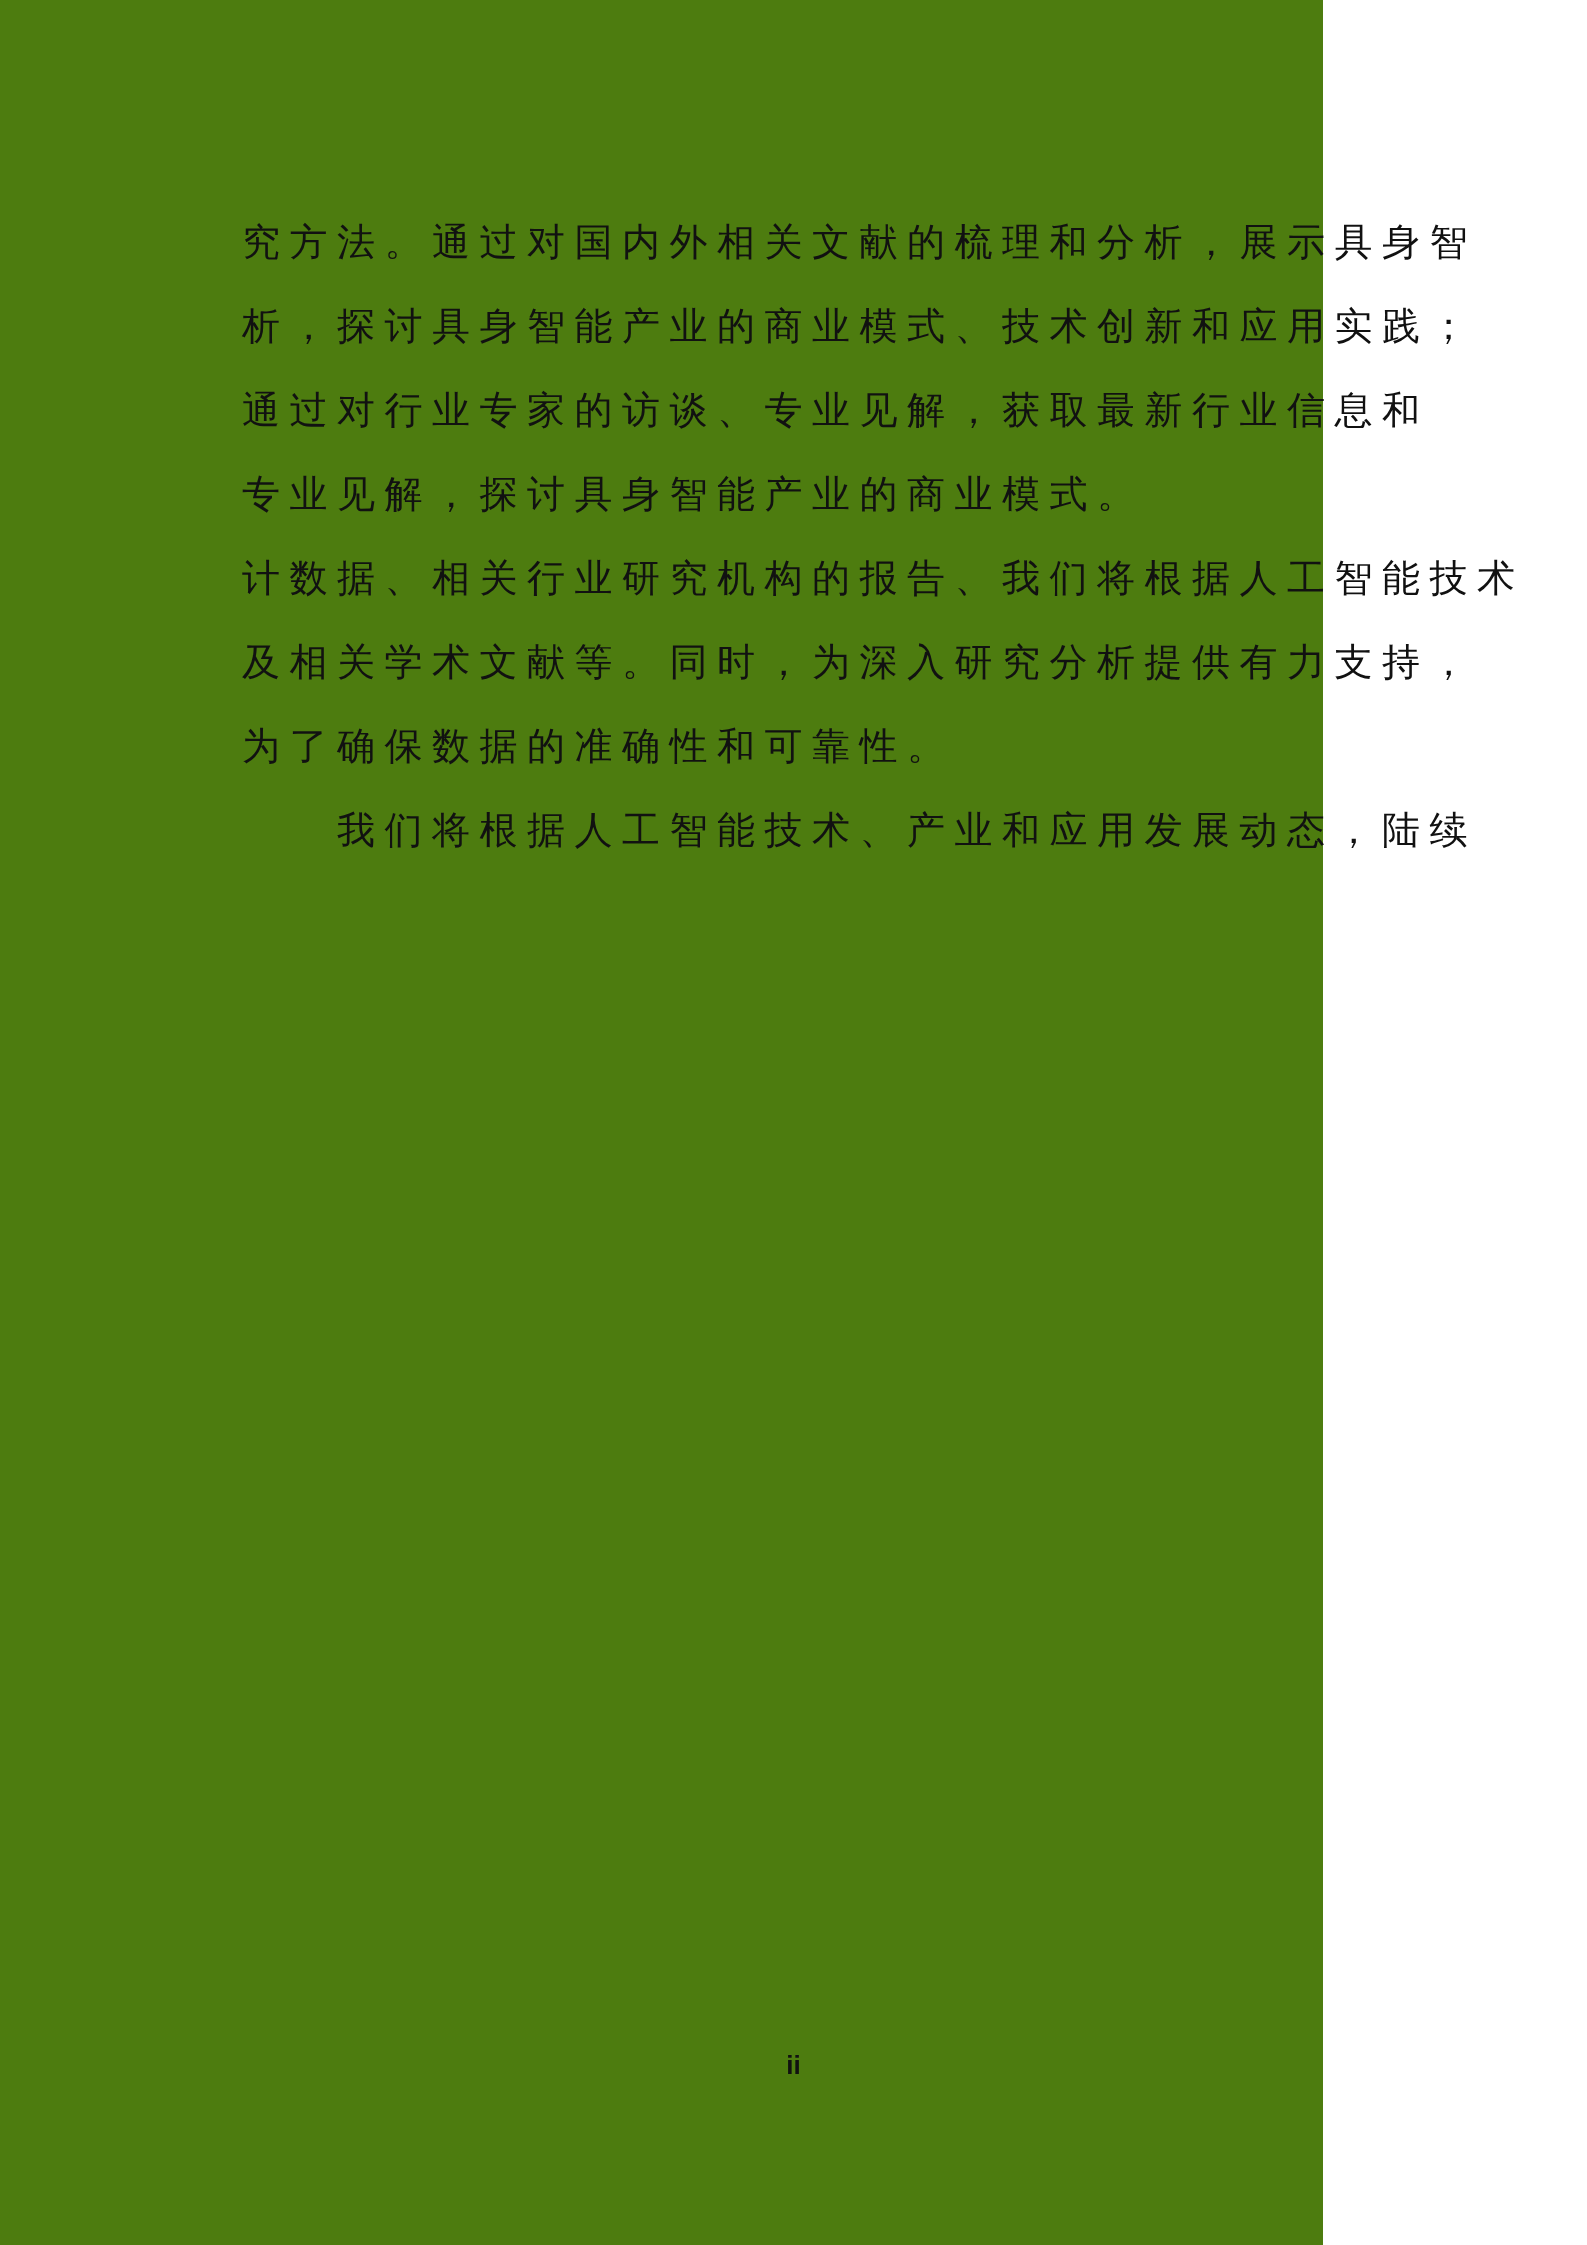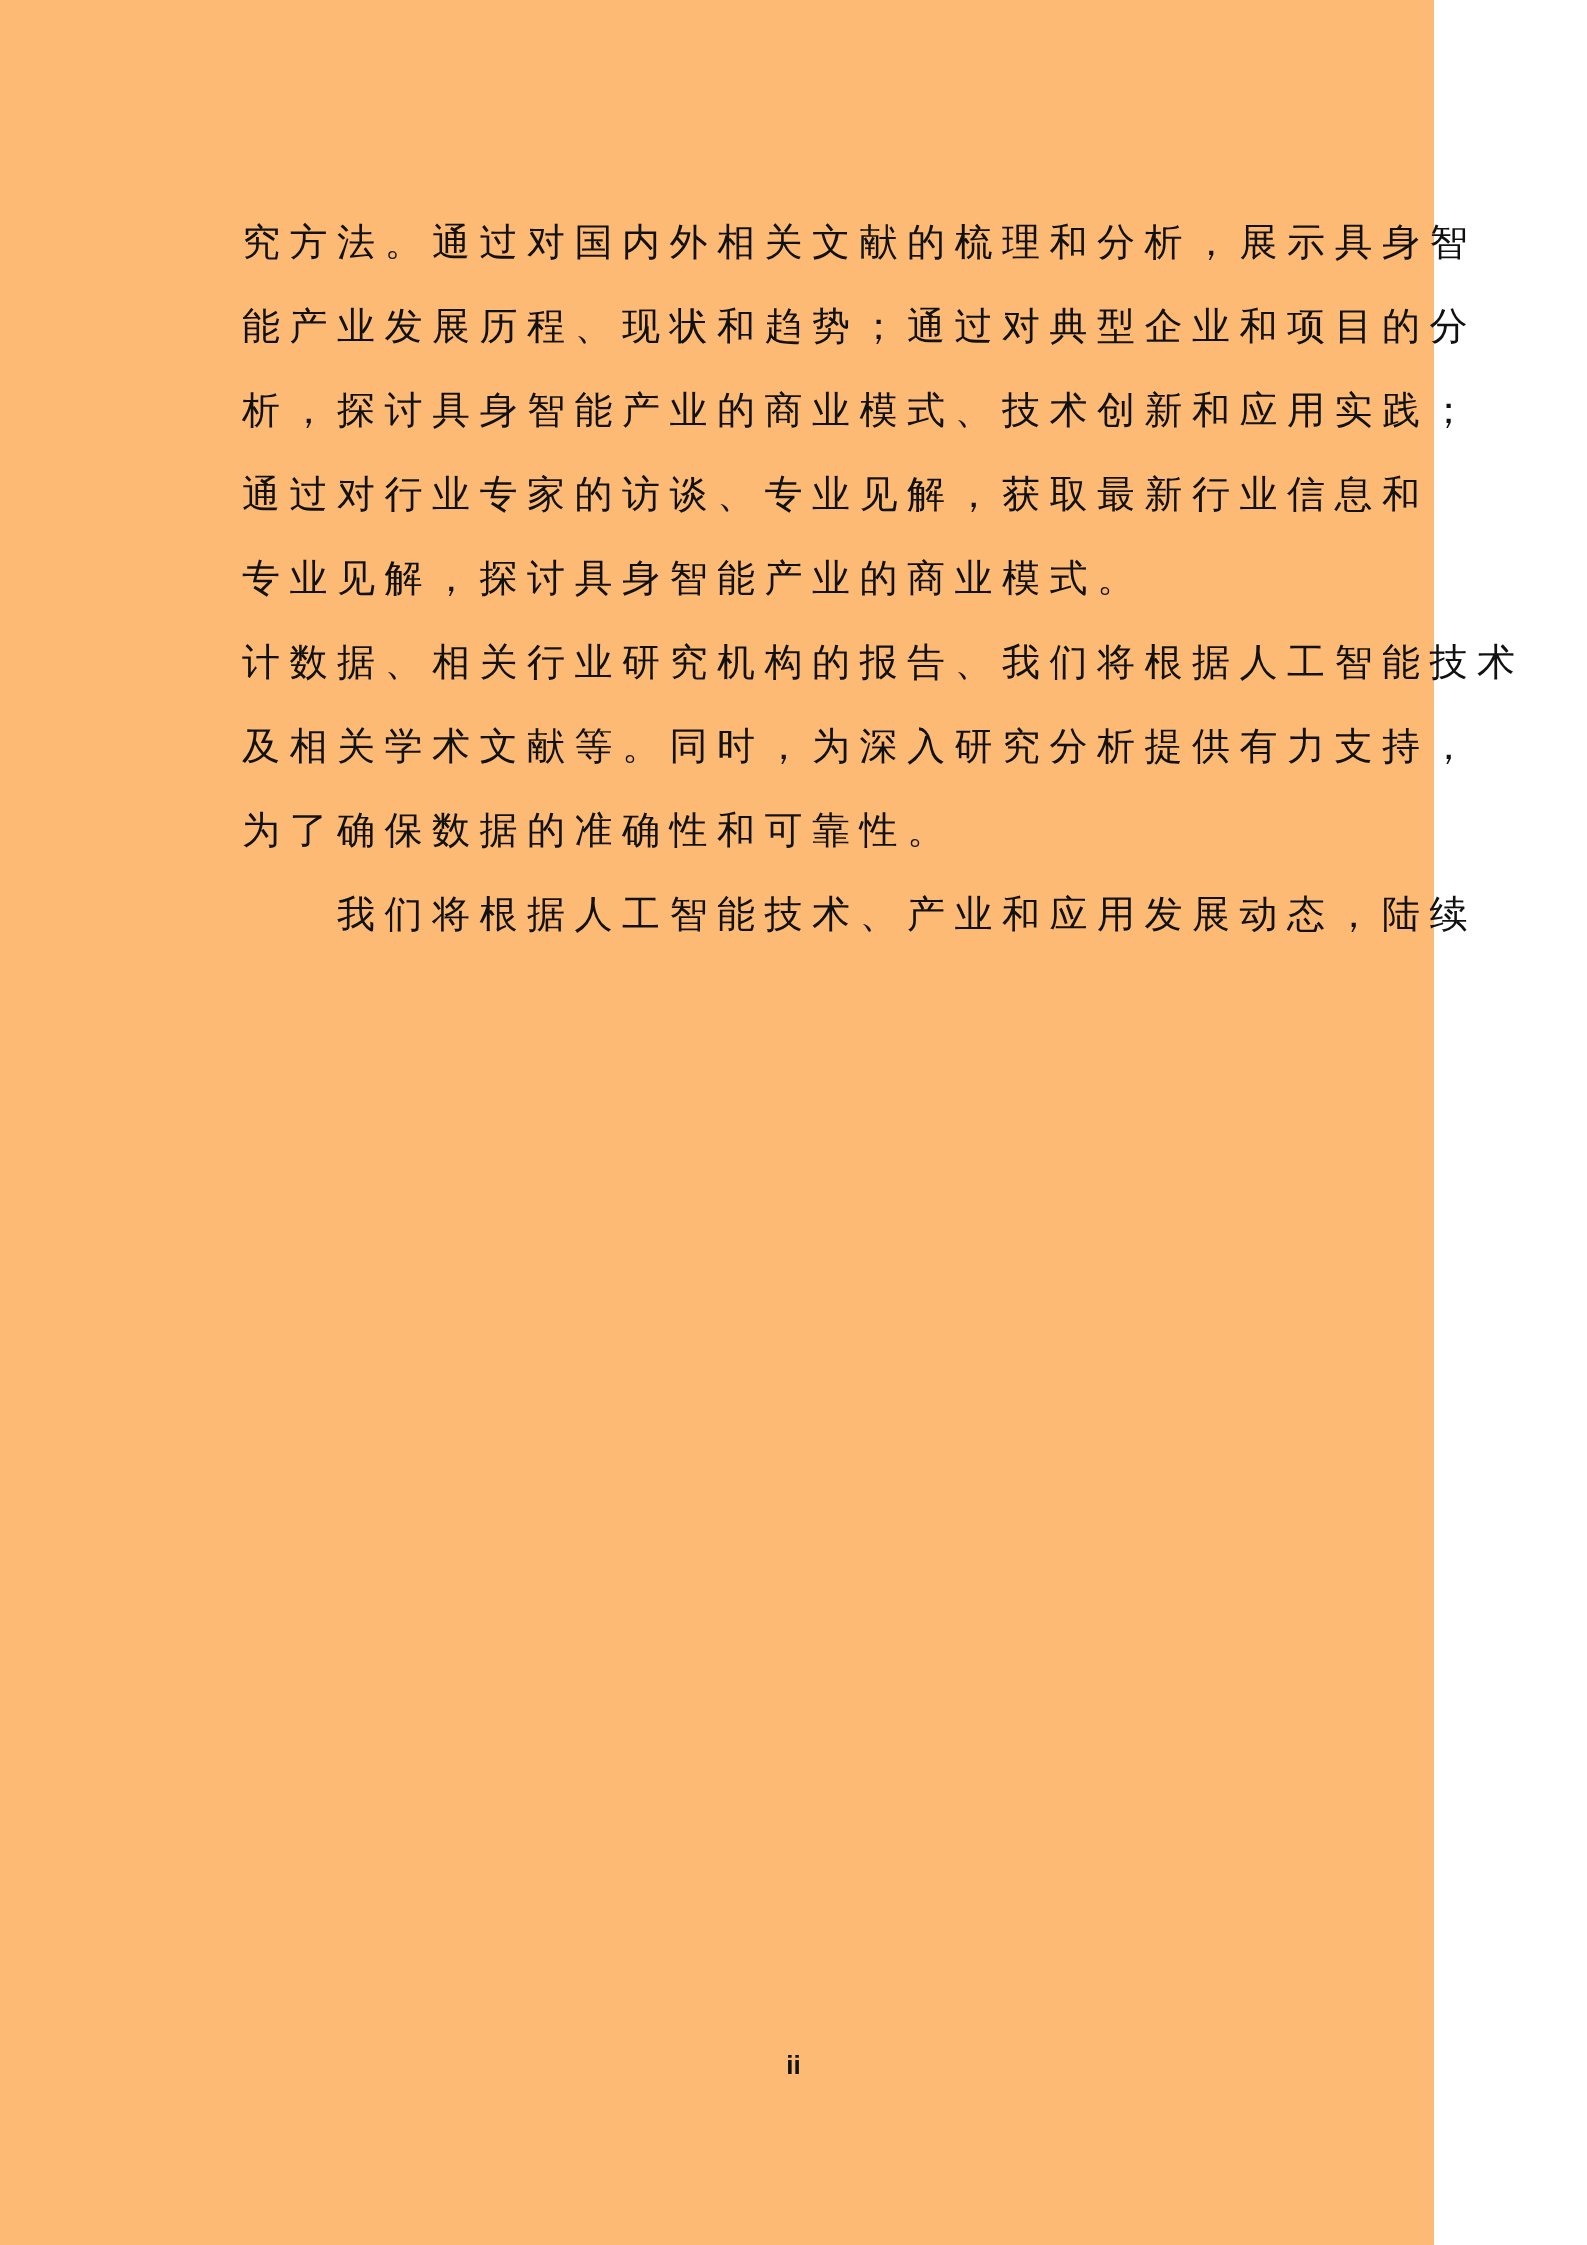--- a/index.html
+++ b/index.html
@@ -9,23 +9,23 @@
     }
     body {
       width: 1587px;
       height: 2245px;
       position: relative;
       overflow: hidden;
     }
     .page {
       position: absolute;
       left: 0; top: 0;
-      width: 1434px;
+      width: 1323px;
       height: 2245px;
-      background: #fdba74;
+      background: #4d7c0f;
     }
     .body-text {
       position: absolute;
       left: 242px;
       top: 200px;
       width: 1106px;
       font-family: "DejaVu Serif", "Liberation Serif", serif;
       font-size: 38px;
       line-height: 84px;
       color: #111111;
@@ -53,21 +53,20 @@
     }
   </style>
 </head>
 <body>
 
 <div class="page">
   <div class="body-text">
 
     <p>
       <span class="line">究方法。通过对国内外相关文献的梳理和分析，展示具身智</span>
-      <span class="line">能产业发展历程、现状和趋势；通过对典型企业和项目的分</span>
       <span class="line">析，探讨具身智能产业的商业模式、技术创新和应用实践；</span>
       <span class="line">通过对行业专家的访谈、专业见解，获取最新行业信息和</span>
       <span class="line">专业见解，探讨具身智能产业的商业模式。</span>
     </p>
 
     <p>
       <span class="line">计数据、相关行业研究机构的报告、我们将根据人工智能技术</span>
       <span class="line">及相关学术文献等。同时，为深入研究分析提供有力支持，</span>
       <span class="line">为了确保数据的准确性和可靠性。</span>
     </p>

